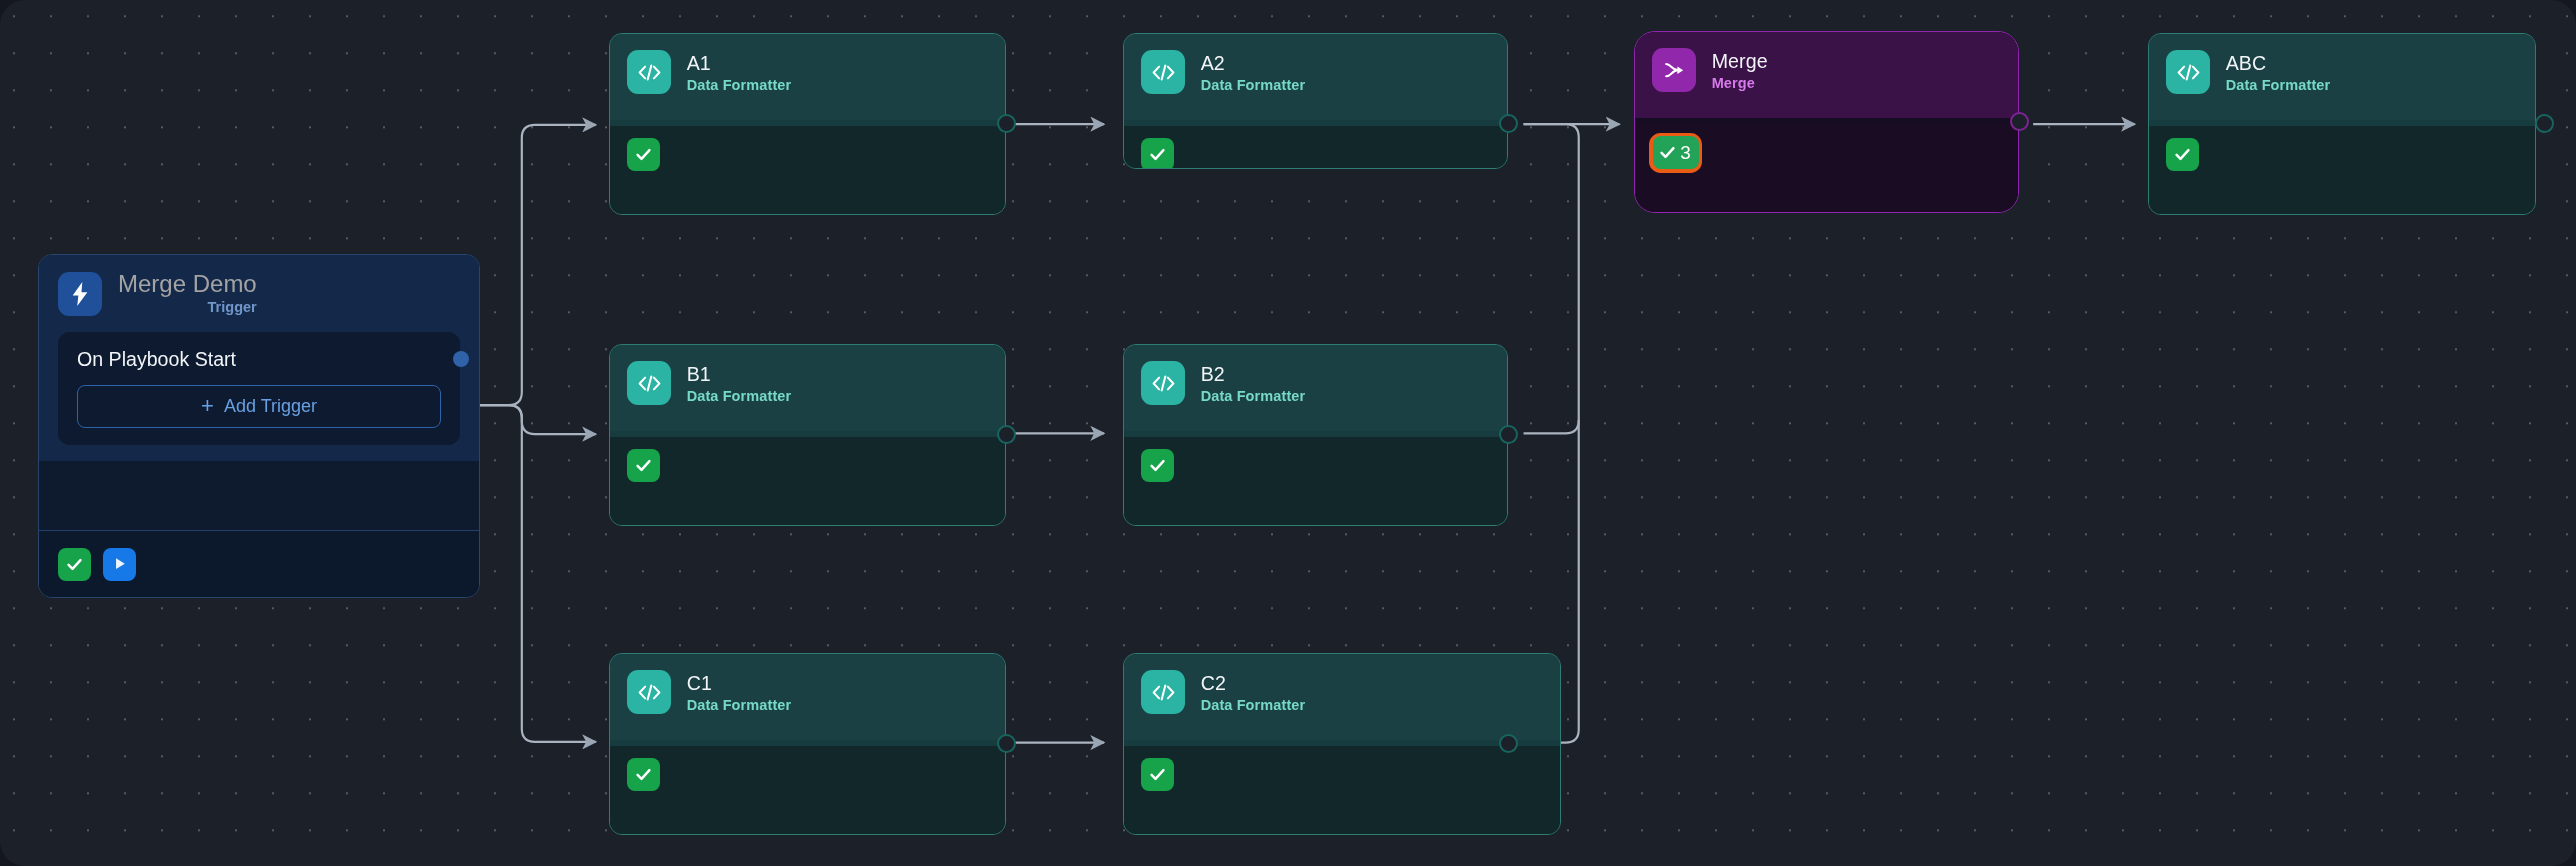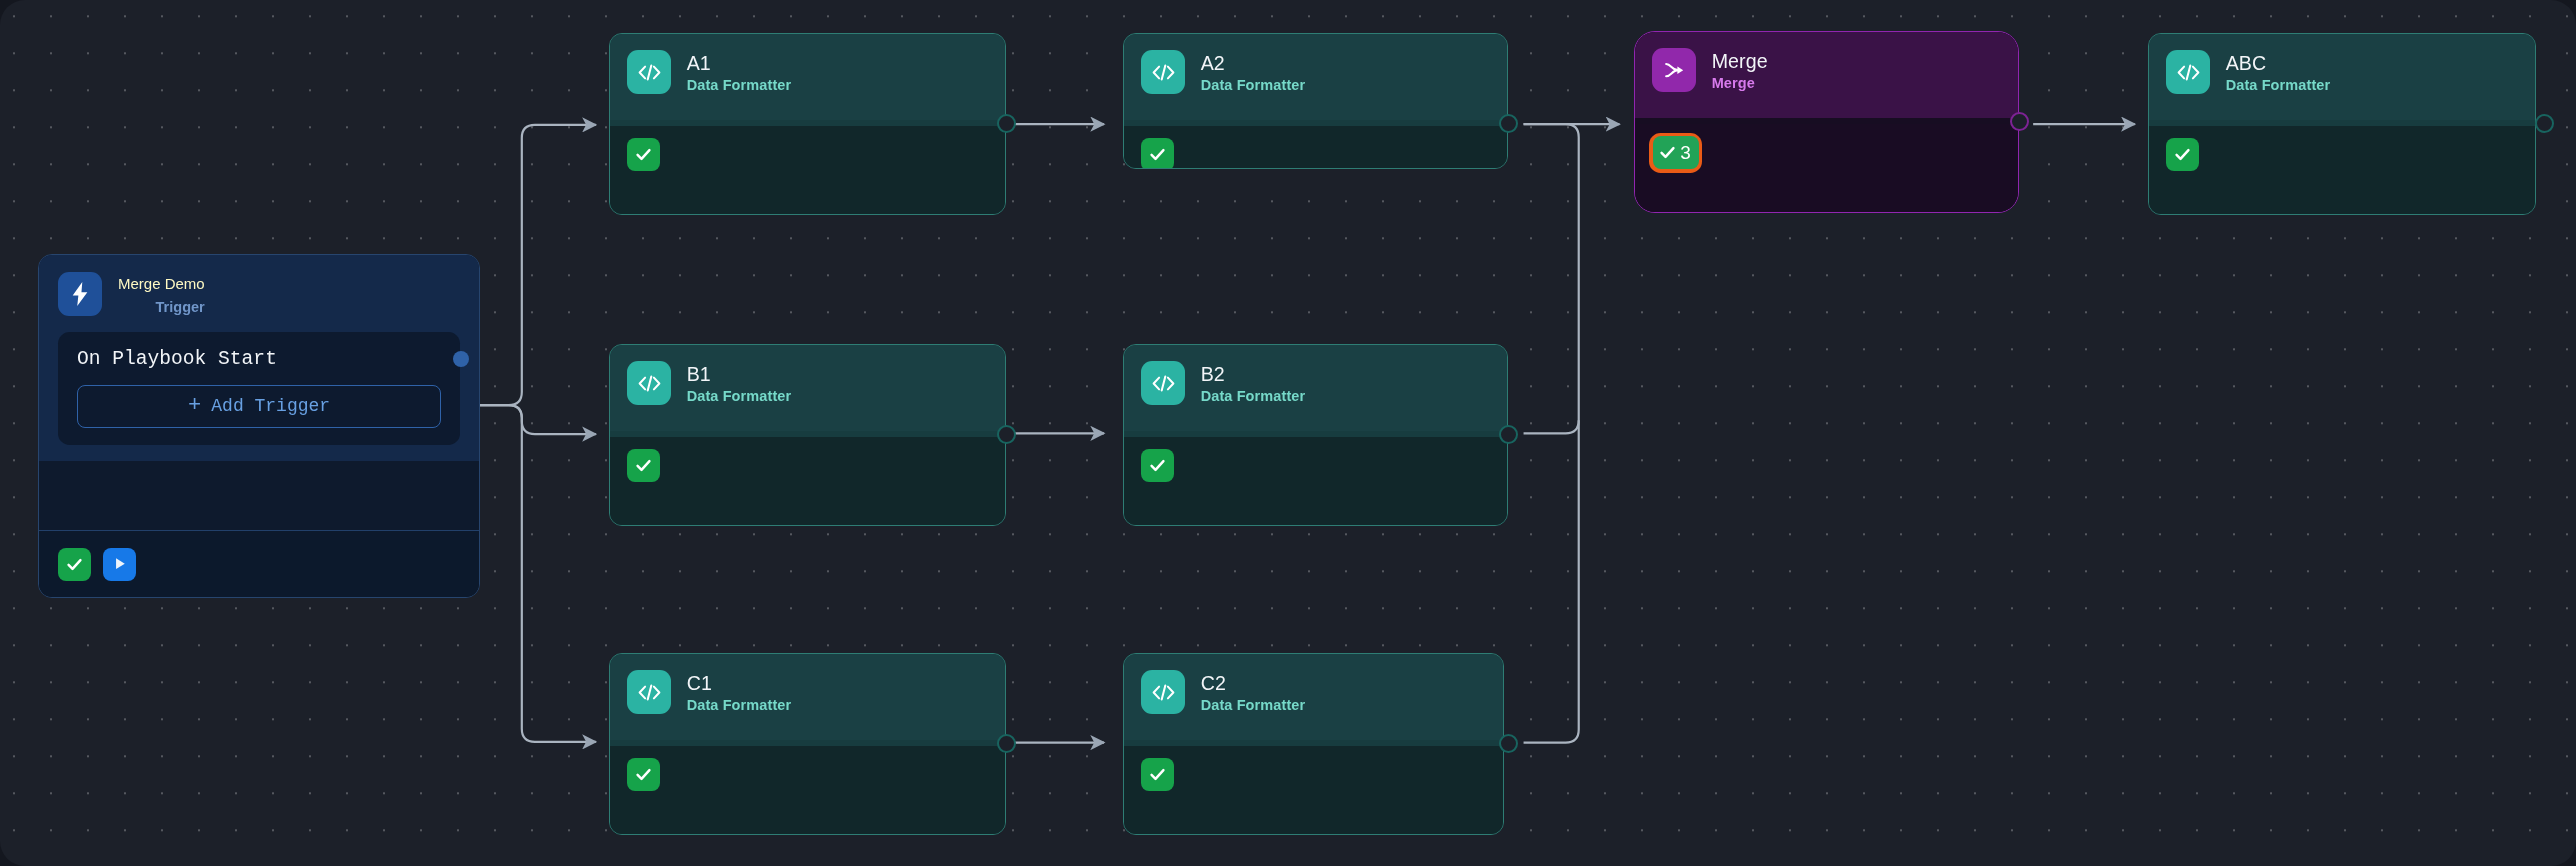--- a/index.html
+++ b/index.html
@@ -153,29 +153,28 @@
     box-sizing: border-box;
   }
   .trig-head { display: flex; align-items: flex-start; }
   .trig-badge {
     width: 44px; height: 44px; border-radius: 11px;
     background: #1f5099;
     display: flex; align-items: center; justify-content: center;
     flex: 0 0 44px;
   }
   .trig-titles { margin-left: 16px; display: flex; flex-direction: column; gap: 4.4px; padding-top: 0.7px; }
-  .trig-title { color: #fef9c3; font-size: 15px; line-height: 22px; }
+  .trig-title { color: #a3a3a3; font-size: 24px; line-height: 22px; }
   .trig-sub { color: #7196c9; font-size: 14.5px; font-weight: bold; line-height: 16px; text-align: right; }
   .trig-body {
     margin-top: 16px;
     background: #0d1a2f;
     border-radius: 11.6px;
     padding: 16px 19px 17.4px 19px;
     box-sizing: border-box;
-    font-family: Liberation Mono, monospace;
   }
   .trig-row {
     display: flex; align-items: center; justify-content: space-between;
     padding-bottom: 14.5px;
   }
   .trig-row-label { color: #f2f5f8; font-size: 19.6px; line-height: 22px; }
   .trig-dot {
     width: 16px; height: 16px; border-radius: 50%;
     background: #2f62a8;
     margin-right: -28px;
@@ -429,21 +428,21 @@
             <svg class="ico" width="19" height="19" viewBox="0 0 24 24" aria-hidden="true">
               <path d="M4.5 12.5 L9.5 17.5 L19.5 6.5" stroke="#fff" stroke-width="3.1" fill="none" stroke-linecap="round" stroke-linejoin="round"></path>
             </svg>
           </div>
         </div>
       </div>
     </div>
     <div class="handle-out h-teal" style="left:388px; top:81px;"></div>
   </div>
 
-  <div class="node n-teal" style="left:1123px; top:653px; width:381px; height:182px;">
+  <div class="node n-teal" style="left:1123px; top:653px; width:438px; height:182px;">
     <div class="shell">
       <div class="head-wrap">
         <div class="node-head">
           <div class="node-badge">
             <svg class="ico" width="25" height="19" viewBox="0 0 34 26" aria-hidden="true">
               <path d="M11 5 L3.5 13 L11 21" stroke="#fff" stroke-width="2.8" fill="none" stroke-linecap="round" stroke-linejoin="round"></path>
               <path d="M23 5 L30.5 13 L23 21" stroke="#fff" stroke-width="2.8" fill="none" stroke-linecap="round" stroke-linejoin="round"></path>
               <path d="M19.5 3.5 L14.5 22.5" stroke="#fff" stroke-width="2.8" fill="none" stroke-linecap="round"></path>
             </svg>
           </div>

